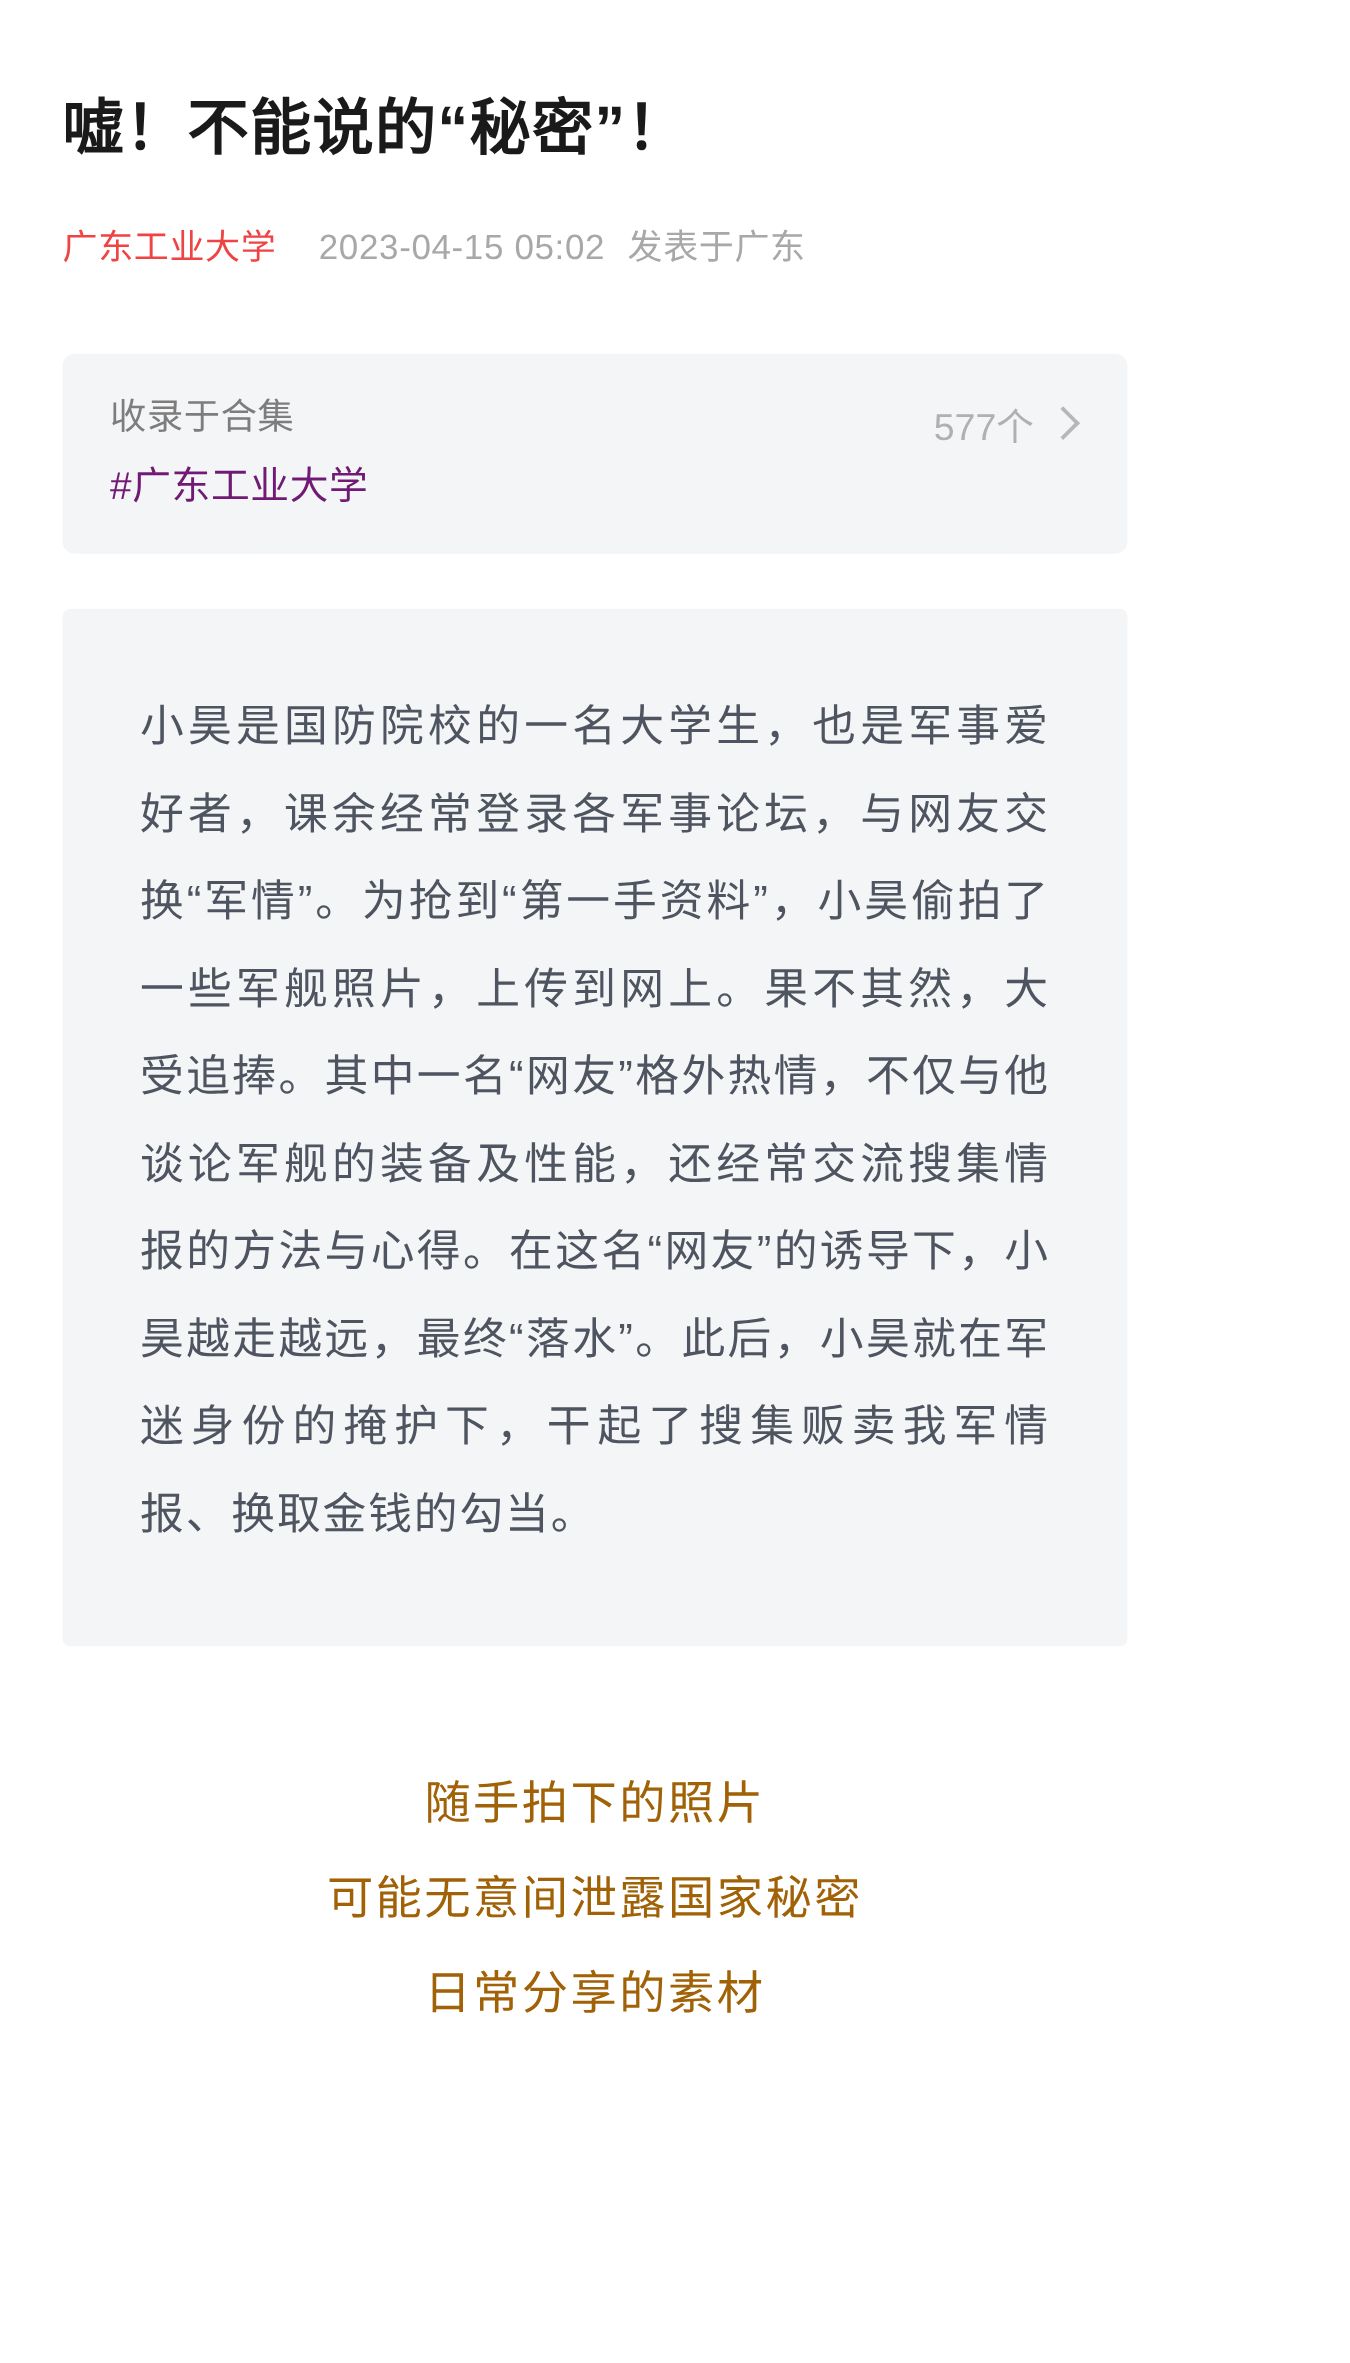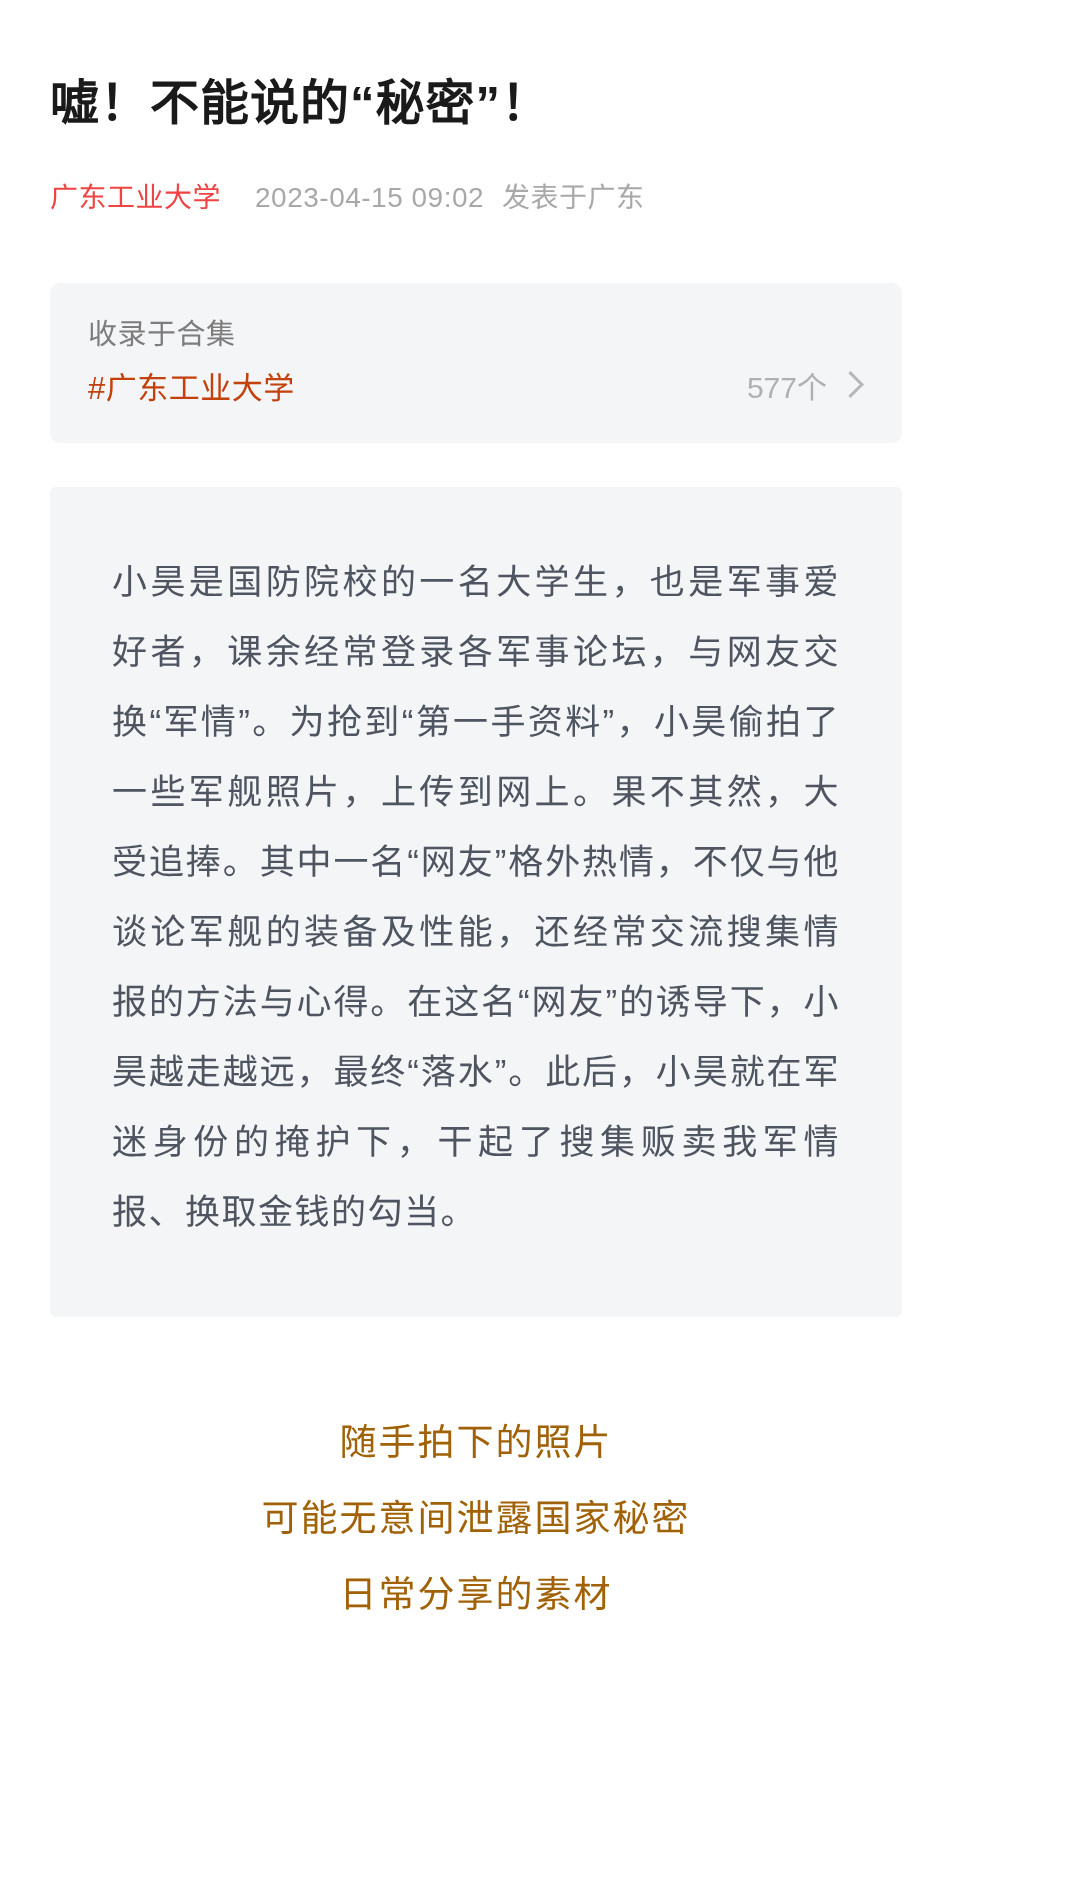--- a/index.html
+++ b/index.html
@@ -55,38 +55,38 @@
     color: #a8a8a8;
   }
 
   
   .collection-card {
     margin-top: 66px;
     background: #f4f5f7;
     border-radius: 10px;
     padding: 34px 38px 36px 38px;
     display: flex;
-    align-items: flex-end;
+    align-items: flex-start;
     justify-content: space-between;
     box-sizing: border-box;
   }
   .collection-left {
     display: flex;
     flex-direction: column;
     gap: 18px;
   }
   .collection-label {
     font-size: 29px;
     color: #7d7d7d;
     line-height: 1.2;
     letter-spacing: 0.5px;
   }
   .collection-tag {
     font-size: 31px;
-    color: #c2410c;
+    color: #701a75;
     line-height: 1.2;
     letter-spacing: 0.5px;
   }
   .collection-right {
     display: flex;
     align-items: center;
     gap: 14px;
     color: #b0b0b0;
     font-size: 30px;
     padding-right: 4px;
@@ -133,21 +133,21 @@
 </style>
 </head>
 <body>
 
 <div class="page">
 
   <h1 class="article-title">嘘！不能说的“秘密”！</h1>
 
   <div class="meta-row">
     <span class="meta-account">广东工业大学</span>
-    <span class="meta-date">2023-04-15 09:02</span>
+    <span class="meta-date">2023-04-15 05:02</span>
     <span class="meta-location">发表于广东</span>
   </div>
 
   <div class="collection-card">
     <div class="collection-left">
       <span class="collection-label">收录于合集</span>
       <span class="collection-tag">#广东工业大学</span>
     </div>
     <div class="collection-right">
       <span>577个</span>

